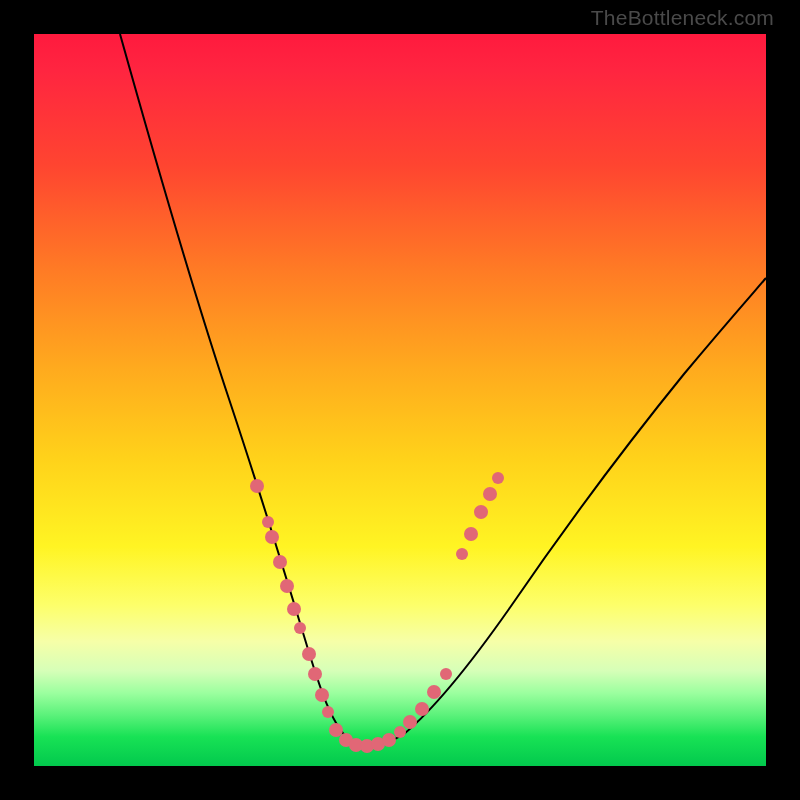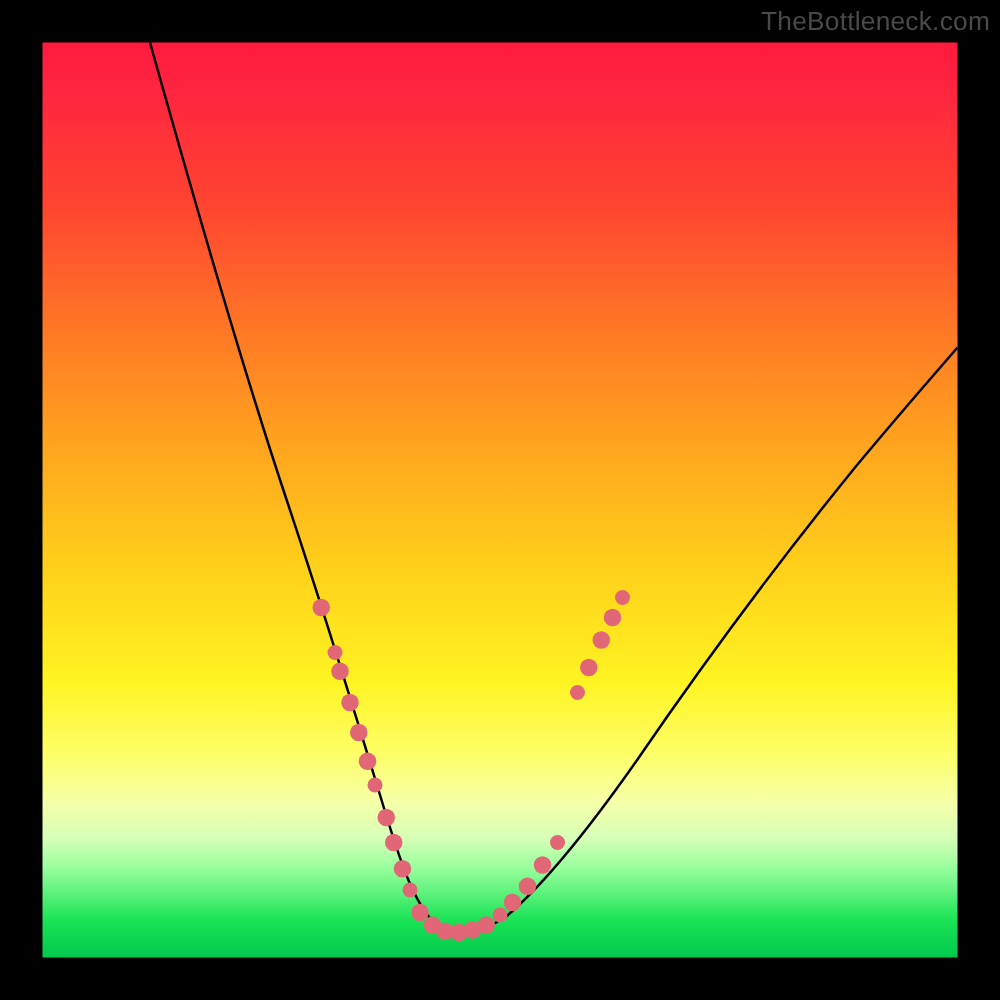--- a/index.html
+++ b/index.html
@@ -29,21 +29,21 @@
       #f6ffa8 83%,
       #d6ffb8 87%,
       #9cff9f 90%,
       #5cf27b 93%,
       #18e255 96%,
       #02c94d 100%);
   }
   .watermark {
     position: absolute;
     top: 6px;
-    right: 8px;
+    right: 26px;
     color: #4a4a4a;
     font-size: 21px;
     font-weight: 500;
     letter-spacing: 0.2px;
     z-index: 10;
   }
   svg.curve {
     position: absolute;
     left: 0;
     top: 0;

